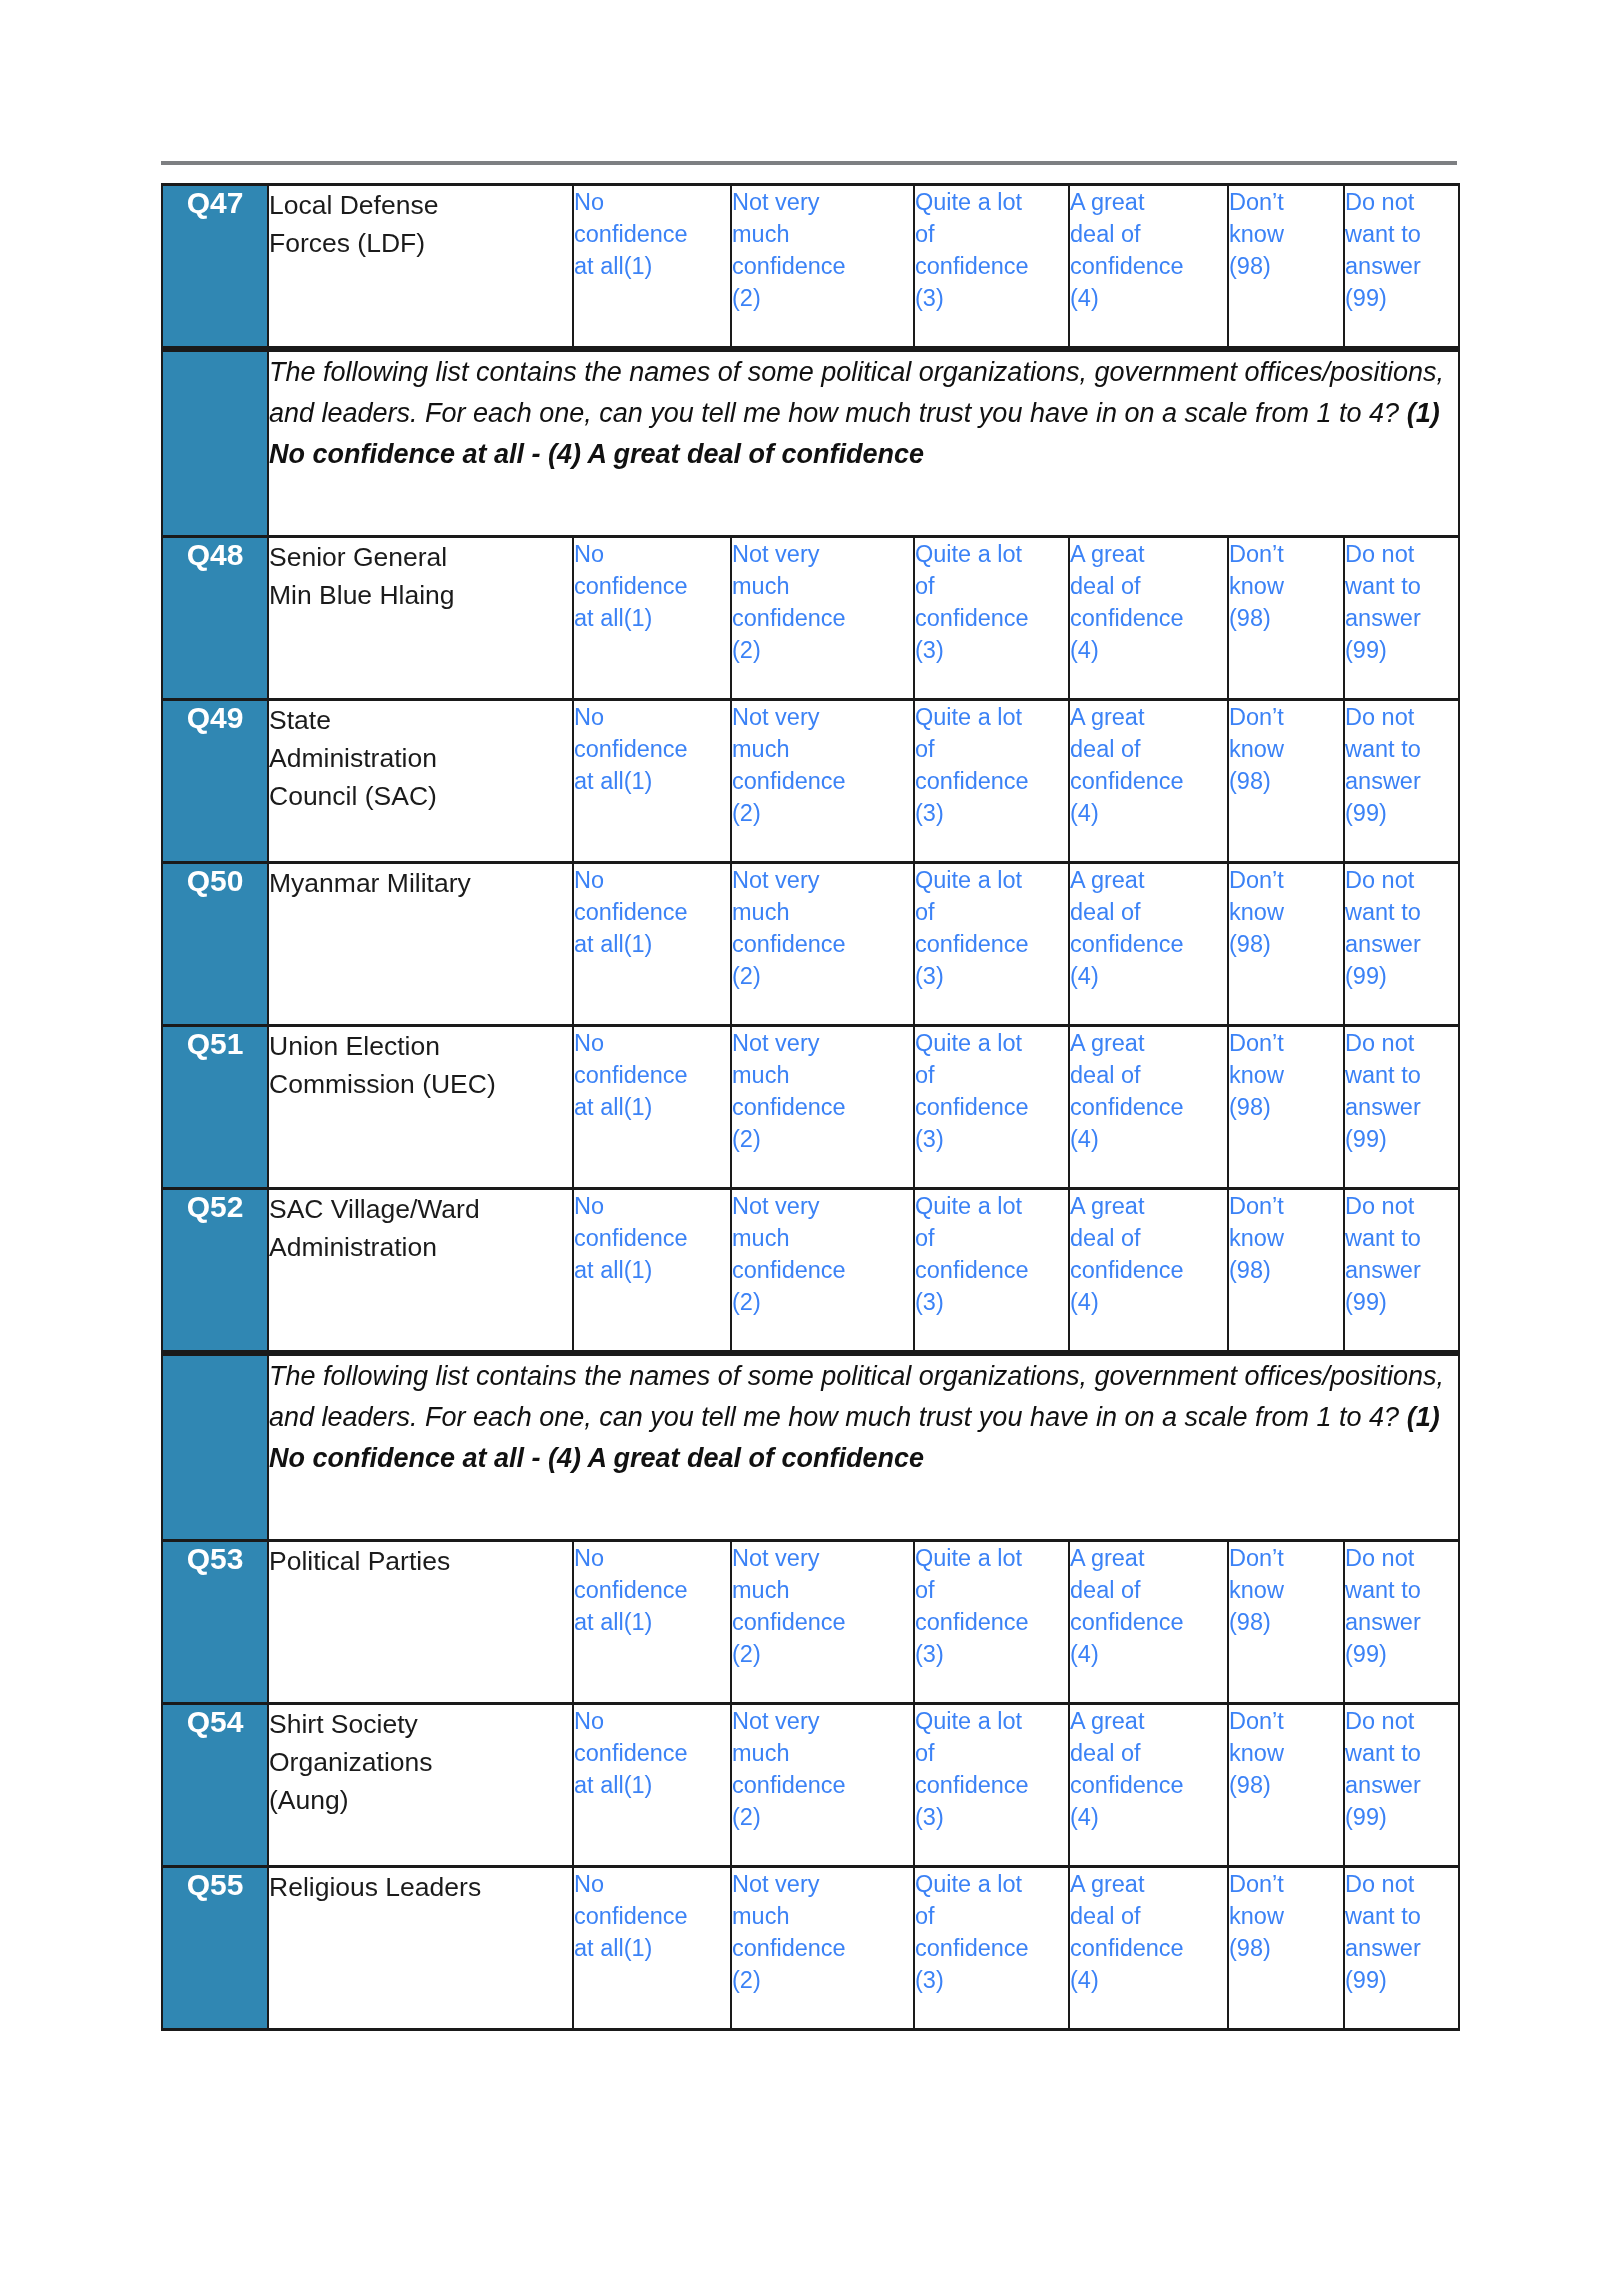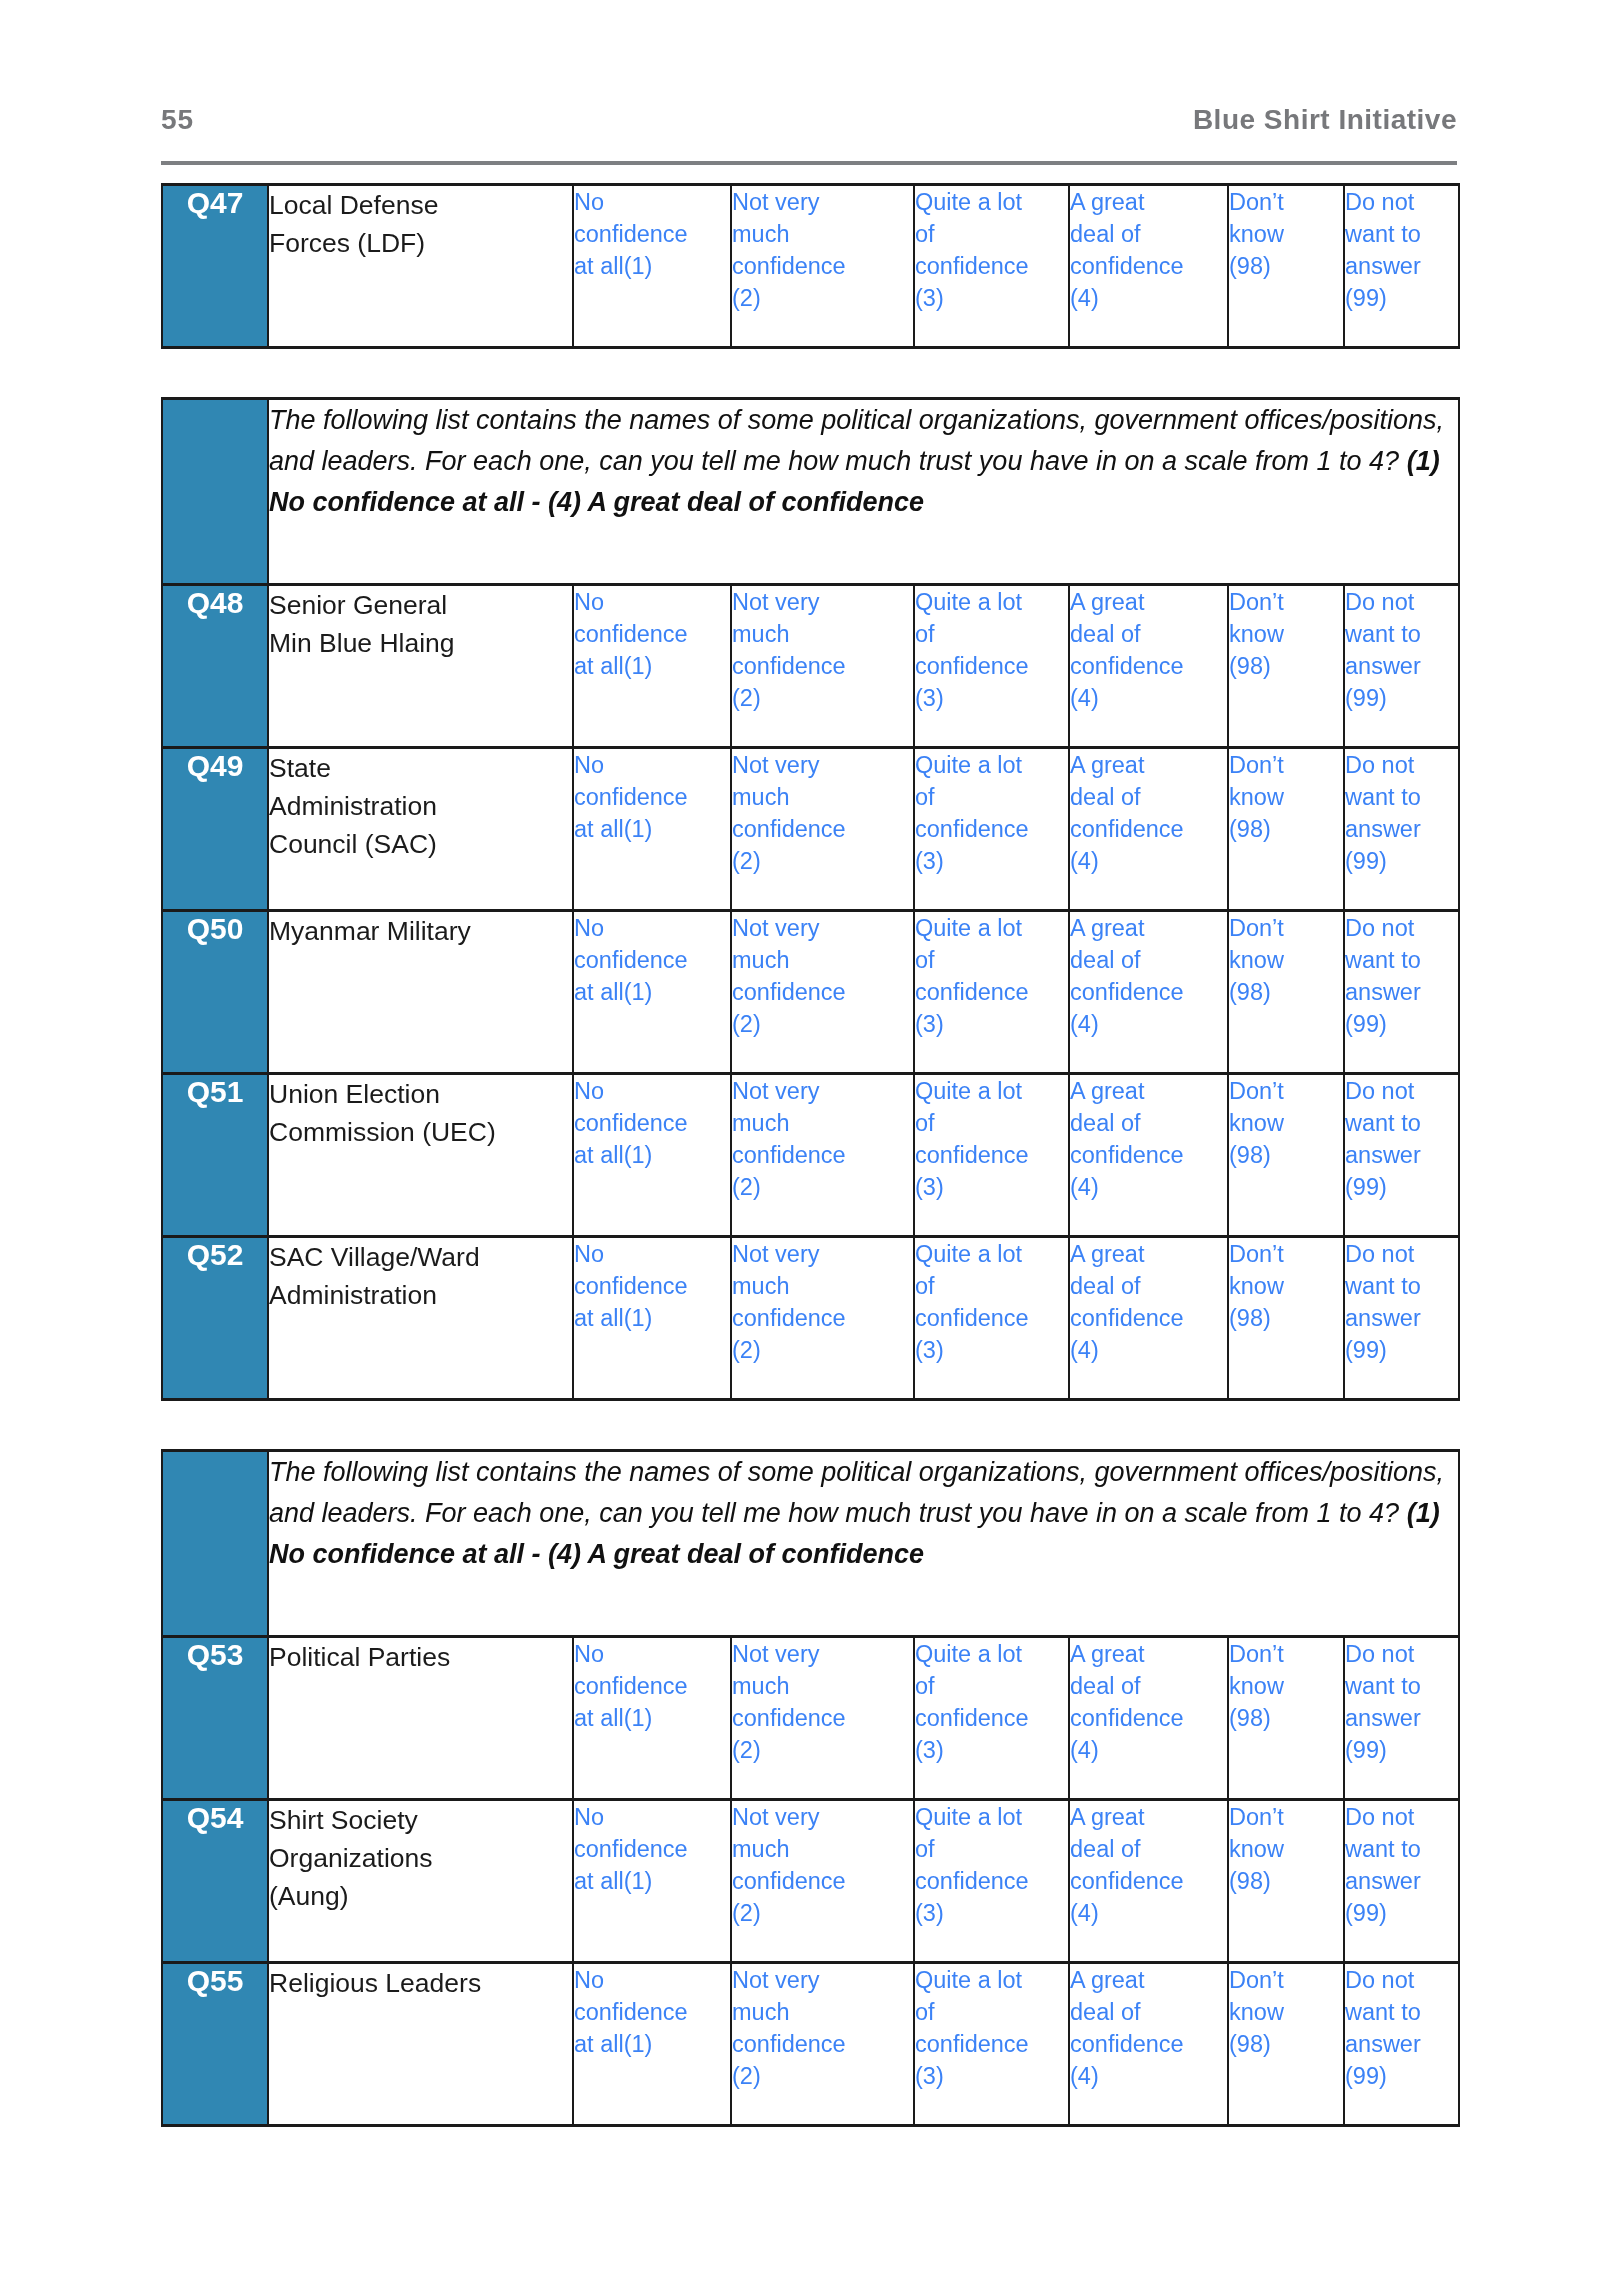--- a/index.html
+++ b/index.html
@@ -27,21 +27,20 @@
     background: #7d7f82;
   }
 
   .tables-wrap {
     position: absolute; top: 183px; left: 161px; width: 1296px;
   }
   table.qtable {
     border-collapse: collapse;
     table-layout: fixed;
     width: 1296px;
-    margin-bottom: 48px;
     padding-left: 40px;
   }
   table.qtable td {
     border: 2.9px solid #1a1a1a;
     border-top-width: 3.9px; border-bottom-width: 3.9px;
     vertical-align: top;
     padding: 0;
     overflow: hidden;
   }
   tr.qrow { height: 163px; }
@@ -73,24 +72,20 @@
     line-height: 41px;
     padding: 20.6px 84px 0 14.7px;
   }
   td.introcell .intro-bold { font-weight: 700; }
 </style>
 </head>
 <body>
 
 <div class="page">
 
-  <div class="page-header">
-    <span class="page-number">55</span>
-    <span class="page-title">Blue Shirt Initiative</span>
-  </div>
 
   <div class="header-rule"></div>
 
   <div class="tables-wrap" id="tables">
       <table class="qtable">
         <colgroup>
           <col style="width: 106px;">
           <col style="width: 305px;">
           <col style="width: 158px;">
           <col style="width: 183px;">

